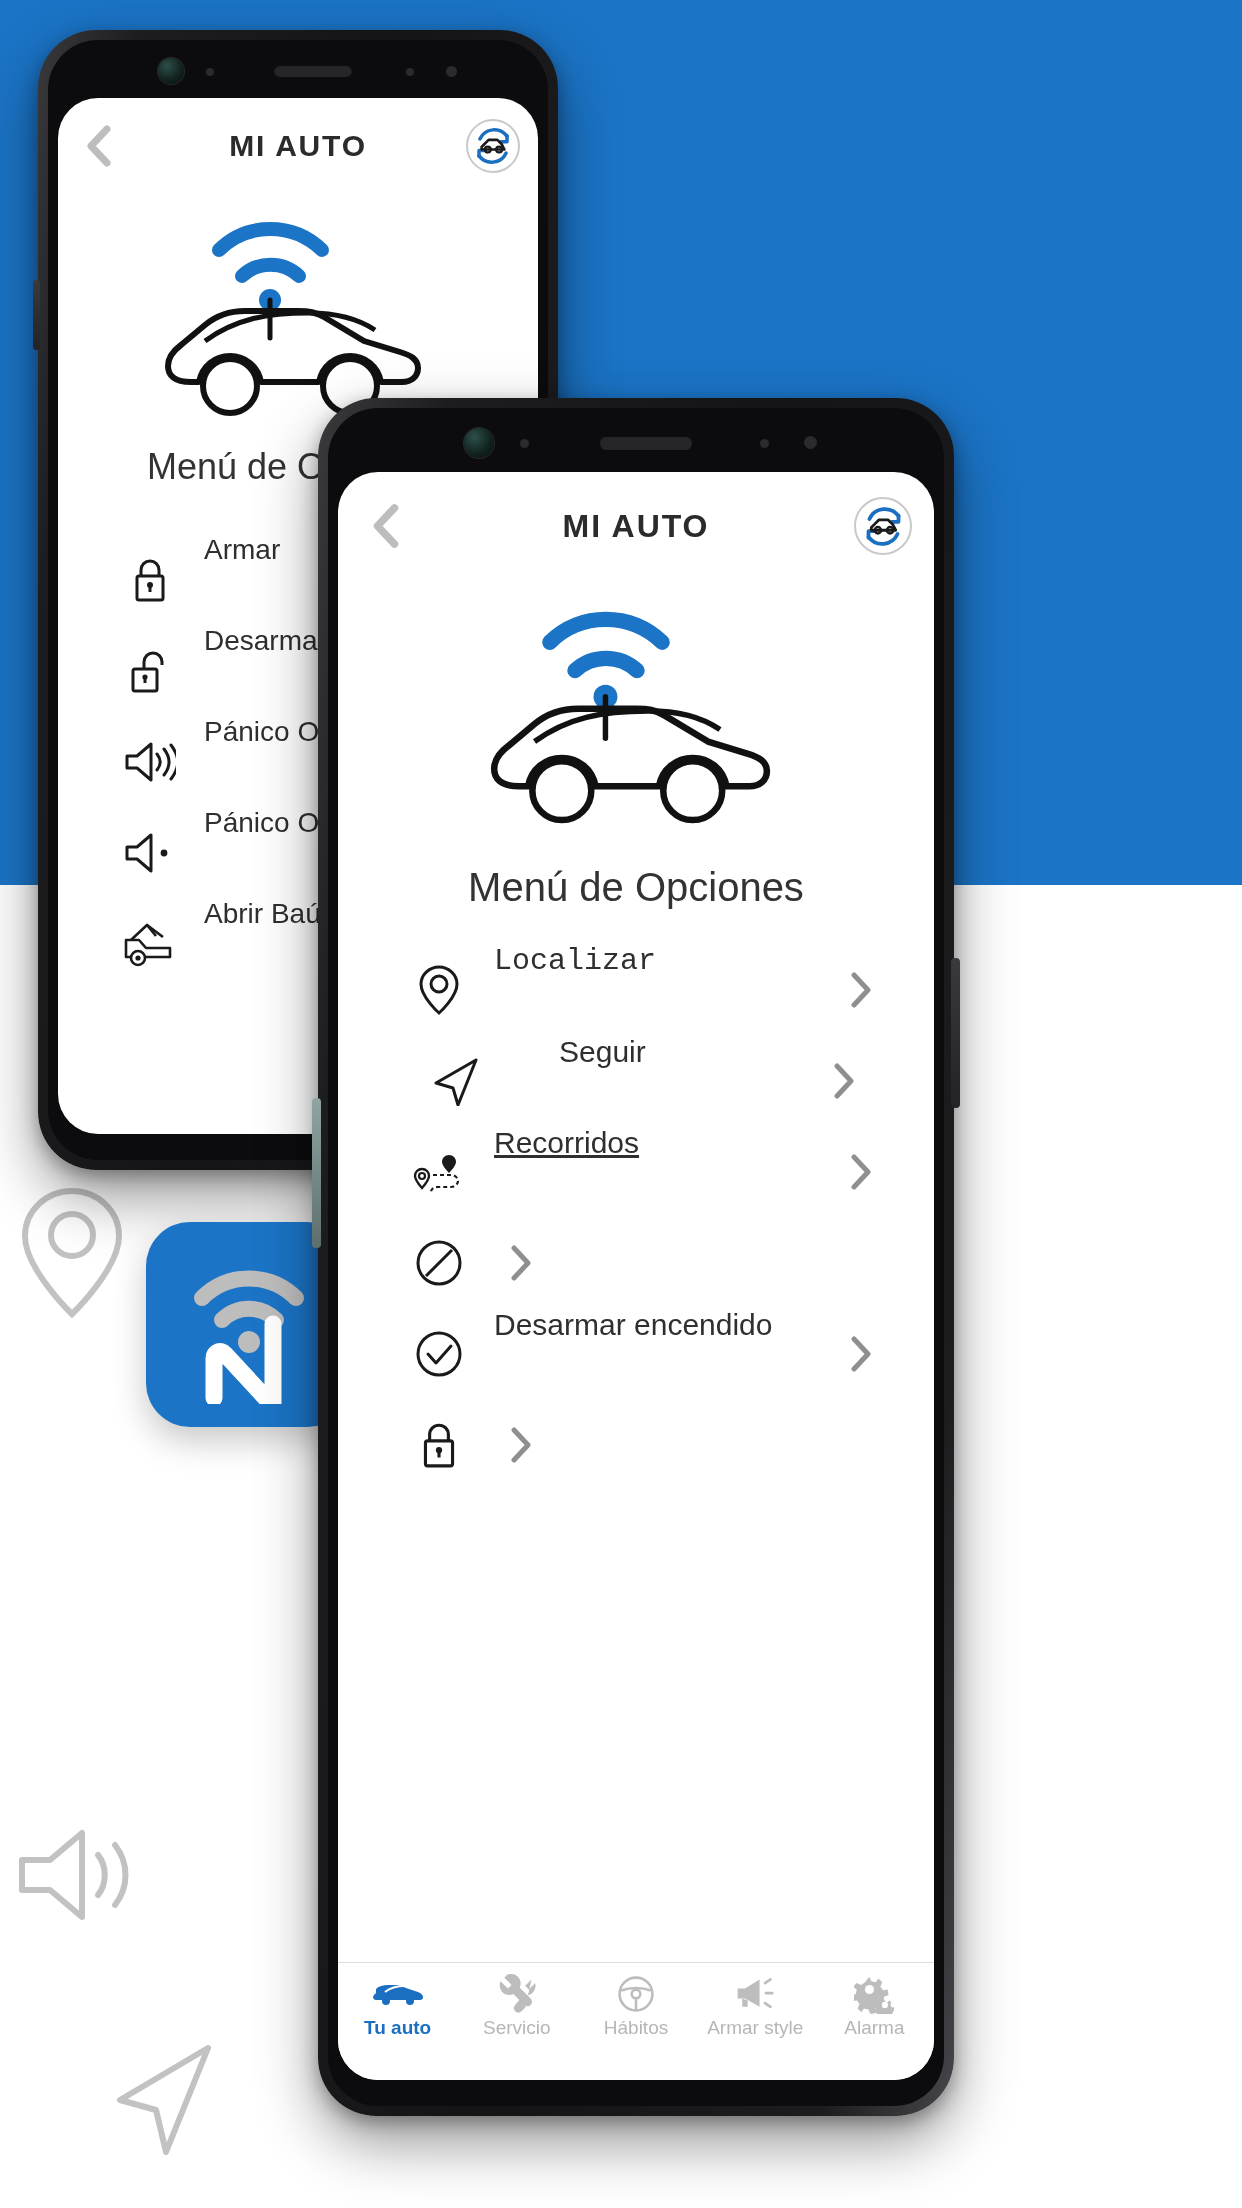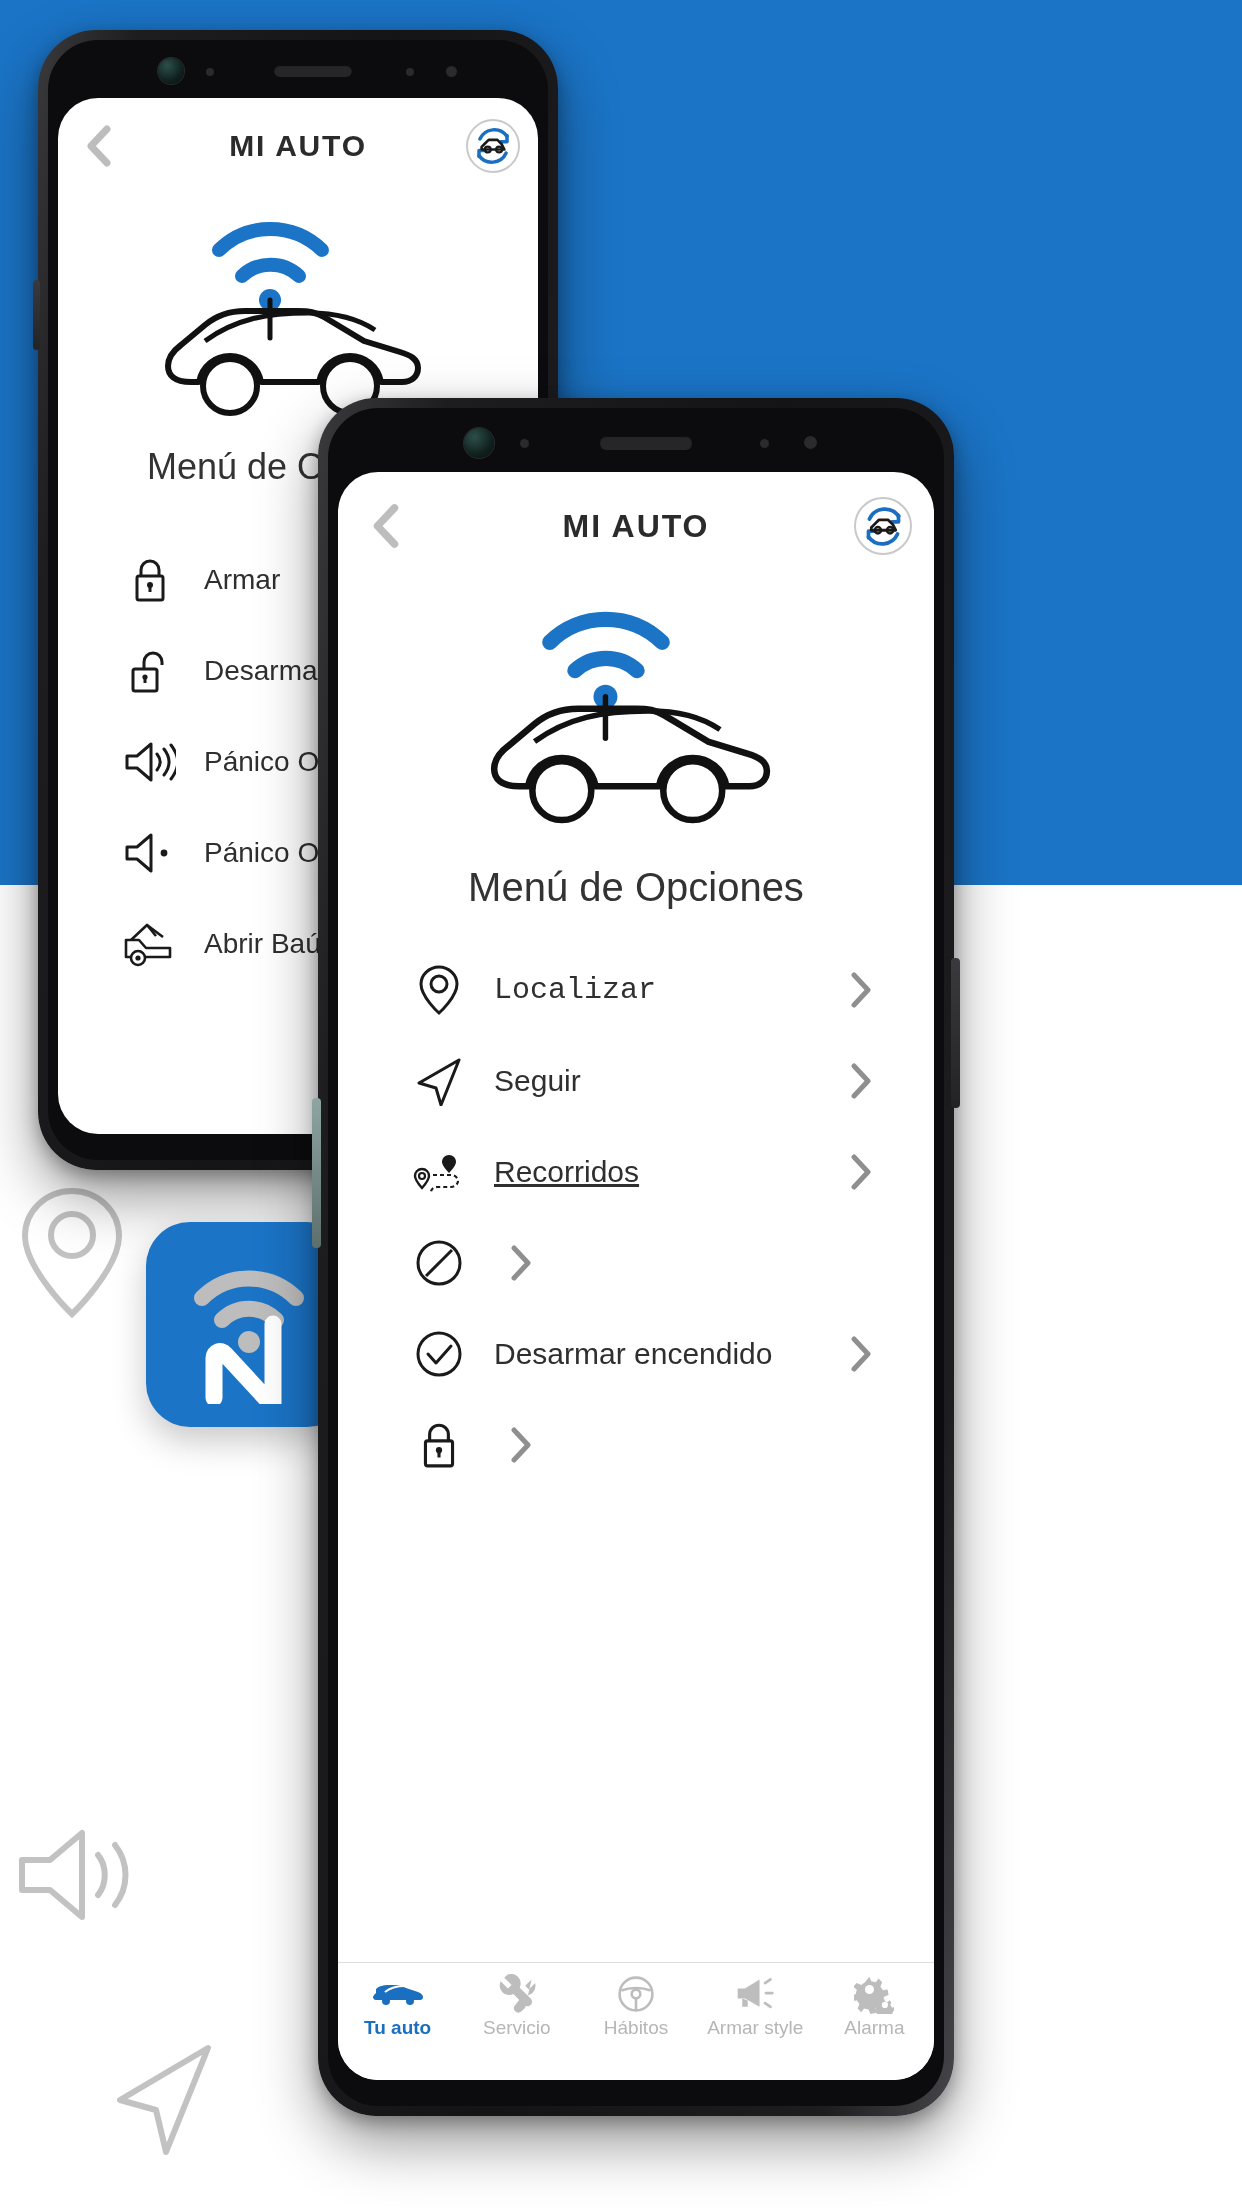--- a/index.html
+++ b/index.html
@@ -85,21 +85,21 @@
   }
 
   .hero { display: flex; align-items: center; justify-content: center; }
 
   .section-title {
     text-align: center; color: #333; font-weight: 400;
   }
 
   .menu { width: 100%; }
   .menu-row {
-    display: flex; align-items: center; width: 100%;
+    display: flex; width: 100%;
   }
   .menu-ico { display:flex; align-items:center; justify-content:center; flex:none; }
   .menu-label { color: #2f2f2f; flex: 1; }
   .menu-chev { flex:none; display:flex; align-items:center; justify-content:center; }
 
   
   .tabbar {
     position: absolute; left: 0; bottom: 0; width: 100%;
     border-top: 1px solid #dcdcdc;
     background: #fff;
@@ -335,21 +335,21 @@
               </svg>
             </div>
             <div class="menu-label" style="font-size:30px;font-family:Liberation Mono, monospace;">Localizar</div>
             <div class="menu-chev" style="width:54px;">
               <svg width="22" height="36" viewBox="0 0 22 36">
                   <path d="M4 3l14 15L4 33" fill="none" stroke="#8f8f8f" stroke-width="5" stroke-linecap="round" stroke-linejoin="round"></path>
                 </svg>
             </div>
           </div>
 
-          <div class="menu-row" style="height:91px; padding:0 46px;">
+          <div class="menu-row" style="height:91px; padding:0 63px;gap:48px;">
             <div class="menu-ico" style="width:110px;">
               <svg width="48" height="50" viewBox="0 0 48 50">
                 <path d="M44 4 4 27l17 5 5 17z" fill="none" stroke="#1a1a1a" stroke-width="3" stroke-linejoin="round"></path>
               </svg>
             </div>
             <div class="menu-label" style="font-size:30px;">Seguir</div>
             <div class="menu-chev" style="width:54px;">
               <svg width="22" height="36" viewBox="0 0 22 36">
                   <path d="M4 3l14 15L4 33" fill="none" stroke="#8f8f8f" stroke-width="5" stroke-linecap="round" stroke-linejoin="round"></path>
                 </svg>

